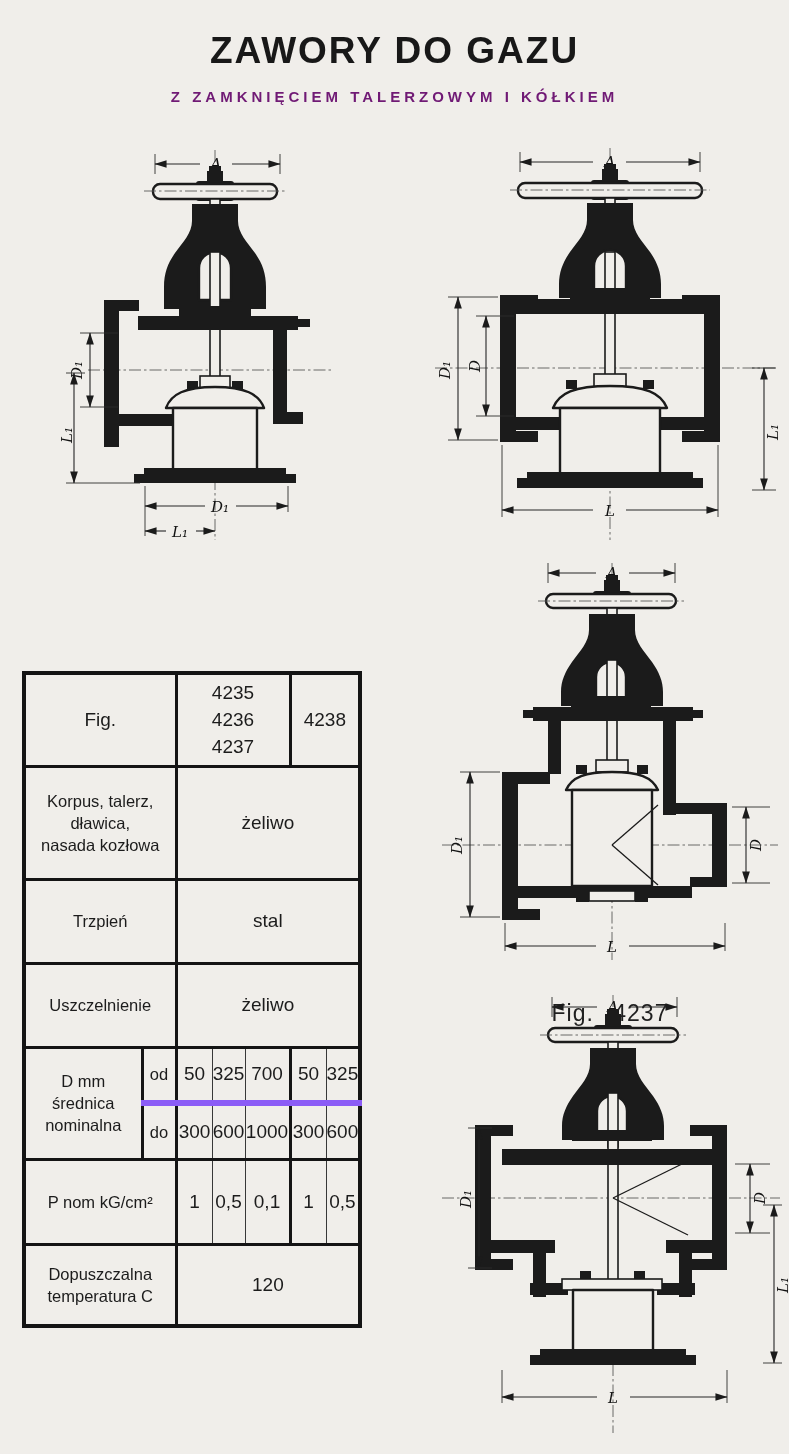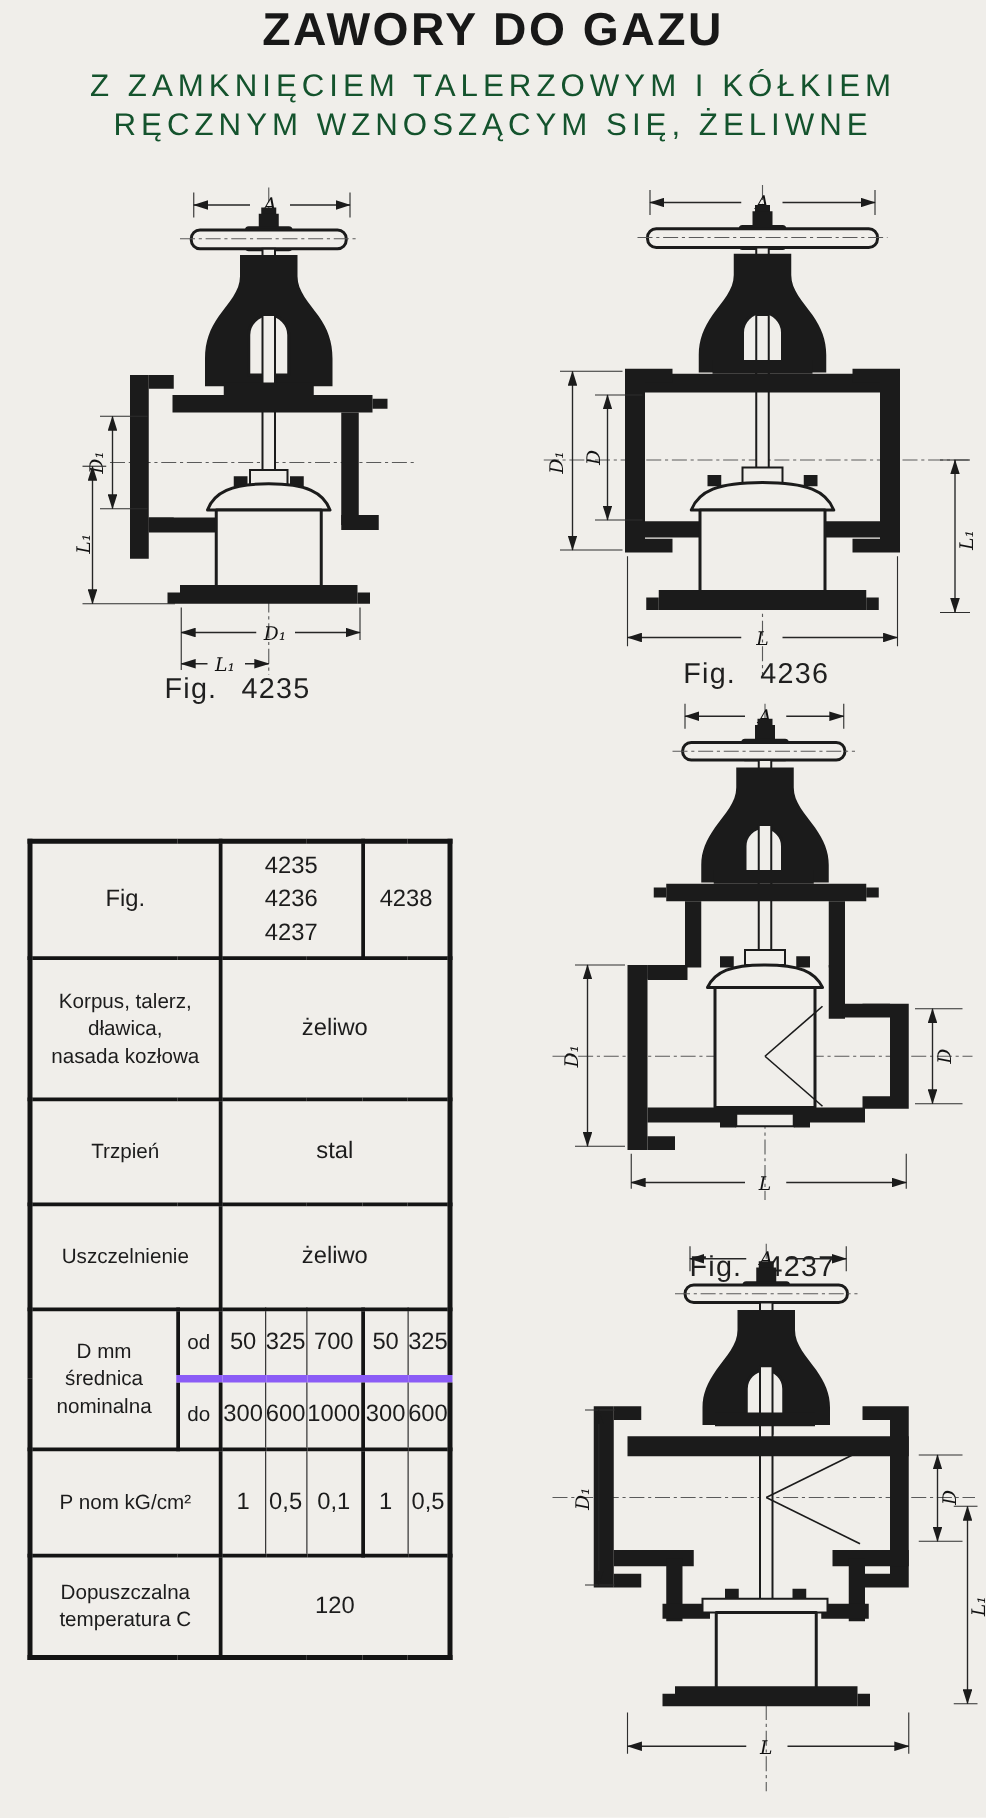--- a/index.html
+++ b/index.html
@@ -3,22 +3,22 @@
 <meta charset="utf-8">
 <style>
   html,body{margin:0;padding:0;}
   .page{
     position:relative;width:789px;height:1454px;overflow:hidden;
     background:#f0eeea;color:#1a1a1a;
     font-family:"Liberation Sans",sans-serif;
   }
   
   .hdr{position:absolute;left:0;top:0;width:789px;text-align:center;}
-  .hdr .title{margin-top:3px;font-size:37px;font-weight:700;letter-spacing:2px;color:#181818;}
-  .hdr .sub{font-size:25px;font-weight:400;letter-spacing:4px;color:#14532d;line-height:31px;margin-top:9px;}
+  .hdr .title{margin-top:30px;font-size:37px;font-weight:700;letter-spacing:2px;color:#181818;}
+  .hdr .sub{font-size:15px;font-weight:700;letter-spacing:4px;color:#701a75;line-height:31px;margin-top:9px;}
   
   .fig{position:absolute;}
   .cap{position:absolute;text-align:center;font-size:23px;color:#1f1f1f;word-spacing:12px;letter-spacing:1px;}
   svg .ink{fill:#1b1b1b;stroke:none;}
   svg .paper{fill:#f0eeea;stroke:#1b1b1b;stroke-width:2.4;stroke-linejoin:round;}
   svg .papern{fill:#f0eeea;stroke:#1b1b1b;stroke-width:1.6;}
   svg .dim{stroke:#26
 26 26;stroke:#262626;stroke-width:1.1;fill:none;}
   svg .ext{stroke:#2e2e2e;stroke-width:0.9;}
   svg .cline{stroke:#5a5a5a;stroke-width:0.9;fill:none;stroke-dasharray:12 3 2.5 3;}
@@ -40,21 +40,20 @@
 </style>
 </head>
 <body>
 
 <div class="page">
 
   <div class="hdr">
     <div class="title">ZAWORY DO GAZU</div>
     <div class="sub">
       <div>Z ZAMKNIĘCIEM TALERZOWYM I KÓŁKIEM</div>
-      <div>RĘCZNYM WZNOSZĄCYM SIĘ, ŻELIWNE</div>
     </div>
   </div>
 
   <div class="fig" style="left:60px;top:140px;">
     <svg width="330" height="430" viewBox="0 0 330 430">
       <defs>
         <marker id="a35" viewBox="0 0 11 7" refX="10.5" refY="3.5" markerWidth="11" markerHeight="7" orient="auto-start-reverse">
           <path d="M0,0 L11,3.5 L0,7 Z" fill="#1b1b1b"></path>
         </marker>
       </defs>
@@ -112,21 +111,20 @@
       <line class="ext" x1="228" y1="346" x2="228" y2="372"></line>
       <line class="dim" x1="85" y1="366" x2="145" y2="366" marker-start="url(#a35)"></line>
       <line class="dim" x1="176" y1="366" x2="228" y2="366" marker-end="url(#a35)"></line>
       <text class="dlbl" x="160" y="372" text-anchor="middle">D₁</text>
 
       <line class="dim" x1="85" y1="391" x2="106" y2="391" marker-start="url(#a35)"></line>
       <line class="dim" x1="136" y1="391" x2="155" y2="391" marker-end="url(#a35)"></line>
       <text class="dlbl" x="120" y="397" text-anchor="middle">L₁</text>
     </svg>
   </div>
-  <div class="cap" style="left:60px;top:537px;width:260px;">Fig. 4235</div>
 
   <div class="fig" style="left:420px;top:140px;">
     <svg width="370" height="420" viewBox="0 0 370 420">
       <defs>
         <marker id="a36" viewBox="0 0 11 7" refX="10.5" refY="3.5" markerWidth="11" markerHeight="7" orient="auto-start-reverse">
           <path d="M0,0 L11,3.5 L0,7 Z" fill="#1b1b1b"></path>
         </marker>
       </defs>
       <line class="cline" x1="190" y1="8" x2="190" y2="400"></line>
       <line class="cline" x1="15" y1="228" x2="358" y2="228"></line>
@@ -186,21 +184,20 @@
       <line class="dim" x1="344" y1="228" x2="344" y2="350" marker-start="url(#a36)" marker-end="url(#a36)"></line>
       <text class="dlbl" transform="rotate(-90 358 292)" x="358" y="292" text-anchor="middle">L₁</text>
 
       <line class="ext" x1="82" y1="305" x2="82" y2="377"></line>
       <line class="ext" x1="298" y1="305" x2="298" y2="377"></line>
       <line class="dim" x1="82" y1="370" x2="173" y2="370" marker-start="url(#a36)"></line>
       <line class="dim" x1="206" y1="370" x2="298" y2="370" marker-end="url(#a36)"></line>
       <text class="dlbl" x="190" y="376" text-anchor="middle">L</text>
     </svg>
   </div>
-  <div class="cap" style="left:420px;top:525px;width:370px;">Fig. 4236</div>
 
   <div class="fig" style="left:430px;top:555px;">
     <svg width="360" height="430" viewBox="0 0 360 430">
       <defs>
         <marker id="a37" viewBox="0 0 11 7" refX="10.5" refY="3.5" markerWidth="11" markerHeight="7" orient="auto-start-reverse">
           <path d="M0,0 L11,3.5 L0,7 Z" fill="#1b1b1b"></path>
         </marker>
       </defs>
       <line class="cline" x1="182" y1="8" x2="182" y2="405"></line>
       <line class="cline" x1="12" y1="290" x2="348" y2="290"></line>

